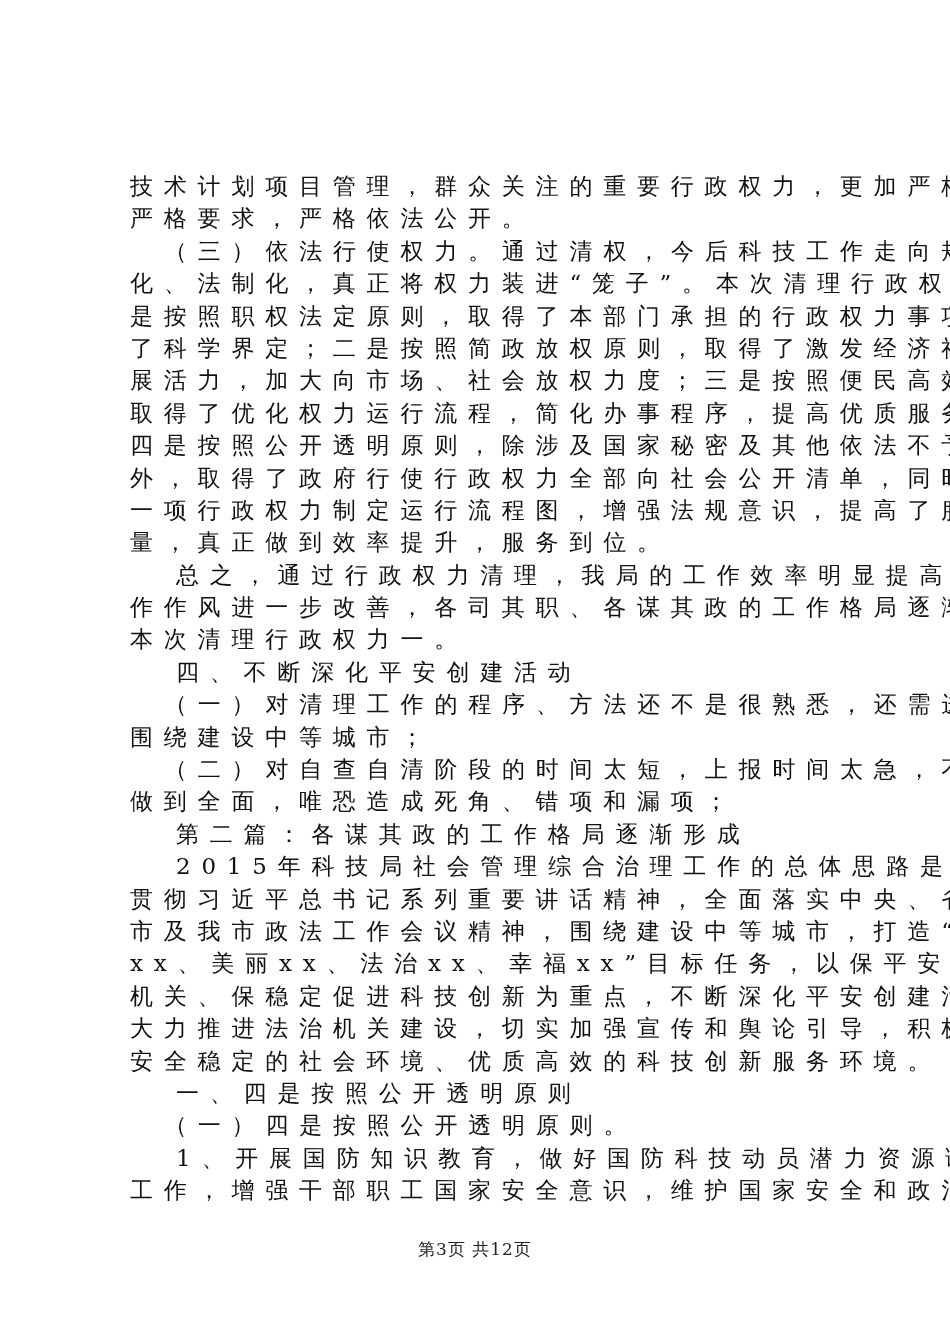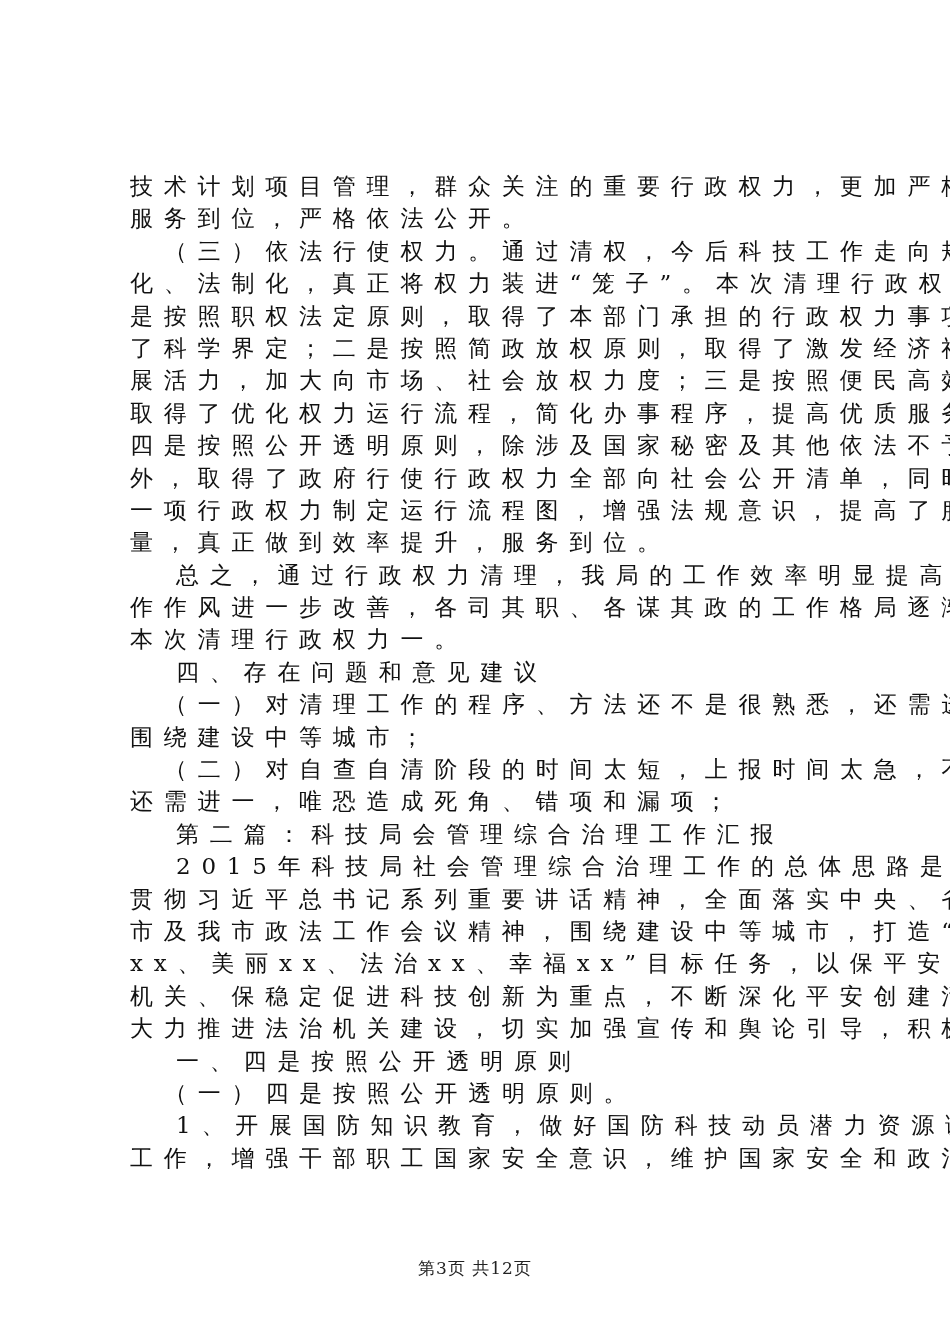--- a/index.html
+++ b/index.html
@@ -5,53 +5,54 @@
   html, body { margin: 0; padding: 0; background: #ffffff; }
   body { width: 950px; height: 1344px; position: relative; overflow: hidden;
          font-family: "DejaVu Serif", "Liberation Serif", serif; color: #111111; }
   .page { position: absolute; left: 0; top: 0; width: 950px; height: 1344px; background: #ffffff; }
   .body-text { position: absolute; left: 130px; top: 170px; width: 710px; }
   .line { height: 32.4px; line-height: 32.4px; font-size: 23px; letter-spacing: 10.8px;
           white-space: nowrap; overflow: visible; }
   .indent { padding-left: 46px; }
   .indent-paren { padding-left: 34px; }
   .footer { position: absolute; left: 0; width: 950px; top: 1238px; text-align: center;
-            font-size: 17px; letter-spacing: 1px; color: #222; margin-top: 19px; }
+            font-size: 17px; letter-spacing: 1px; color: #222; }
 </style>
 </head>
 <body>
 
 <div class="page">
   <div class="body-text" id="body-text">
       <div class="line">技术计划项目管理，群众关注的重要行政权力，更加严格标准、</div>
-      <div class="line">服务到位，严格依法公开。</div>
+      <div class="line">严格要求，严格依法公开。</div>
       <div class="line indent-paren">（三）依法行使权力。通过清权，今后科技工作走向规范</div>
       <div class="line">化、法制化，真正将权力装进“笼子”。本次清理行政权力一</div>
       <div class="line">是按照职权法定原则，取得了本部门承担的行政权力事项得到</div>
       <div class="line">了科学界定；二是按照简政放权原则，取得了激发经济社会发</div>
       <div class="line">展活力，加大向市场、社会放权力度；三是按照便民高效原则，</div>
       <div class="line">取得了优化权力运行流程，简化办事程序，提高优质服务目标；</div>
       <div class="line">四是按照公开透明原则，除涉及国家秘密及其他依法不予公开</div>
       <div class="line">外，取得了政府行使行政权力全部向社会公开清单，同时对每</div>
       <div class="line">一项行政权力制定运行流程图，增强法规意识，提高了服务质</div>
       <div class="line">量，真正做到效率提升，服务到位。</div>
       <div class="line indent">总之，通过行政权力清理，我局的工作效率明显提高，工</div>
       <div class="line">作作风进一步改善，各司其职、各谋其政的工作格局逐渐形成，</div>
       <div class="line">本次清理行政权力一。</div>
-      <div class="line indent">四、存在问题和意见建议</div>
+      <div class="line indent">四、不断深化平安创建活动</div>
       <div class="line indent-paren">（一）对清理工作的程序、方法还不是很熟悉，还需进一</div>
       <div class="line">围绕建设中等城市；</div>
       <div class="line indent-paren">（二）对自查自清阶段的时间太短，上报时间太急，不能</div>
-      <div class="line">还需进一，唯恐造成死角、错项和漏项；</div>
-      <div class="line indent">第二篇：科技局会管理综合治理工作汇报</div>
+      <div class="line">做到全面，唯恐造成死角、错项和漏项；</div>
+      <div class="line indent">第二篇：各谋其政的工作格局逐渐形成</div>
       <div class="line indent">2015年科技局社会管理综合治理工作的总体思路是。认真</div>
       <div class="line">贯彻习近平总书记系列重要讲话精神，全面落实中央、省、xx</div>
       <div class="line">市及我市政法工作会议精神，围绕建设中等城市，打造“实力</div>
       <div class="line">xx、美丽xx、法治xx、幸福xx”目标任务，以保平安打造和谐</div>
       <div class="line">机关、保稳定促进科技创新为重点，不断深化平安创建活动，</div>
       <div class="line">大力推进法治机关建设，切实加强宣传和舆论引导，积极创造</div>
+      <div class="line">安全稳定的社会环境、优质高效的科技创新服务环境。</div>
       <div class="line indent">一、四是按照公开透明原则</div>
       <div class="line indent-paren">（一）四是按照公开透明原则。</div>
       <div class="line indent">1、开展国防知识教育，做好国防科技动员潜力资源调查等</div>
       <div class="line">工作，增强干部职工国家安全意识，维护国家安全和政治稳定。</div>
     </div>
   <div class="footer">第3页 共12页</div>
 </div>
 
 </body></html>

